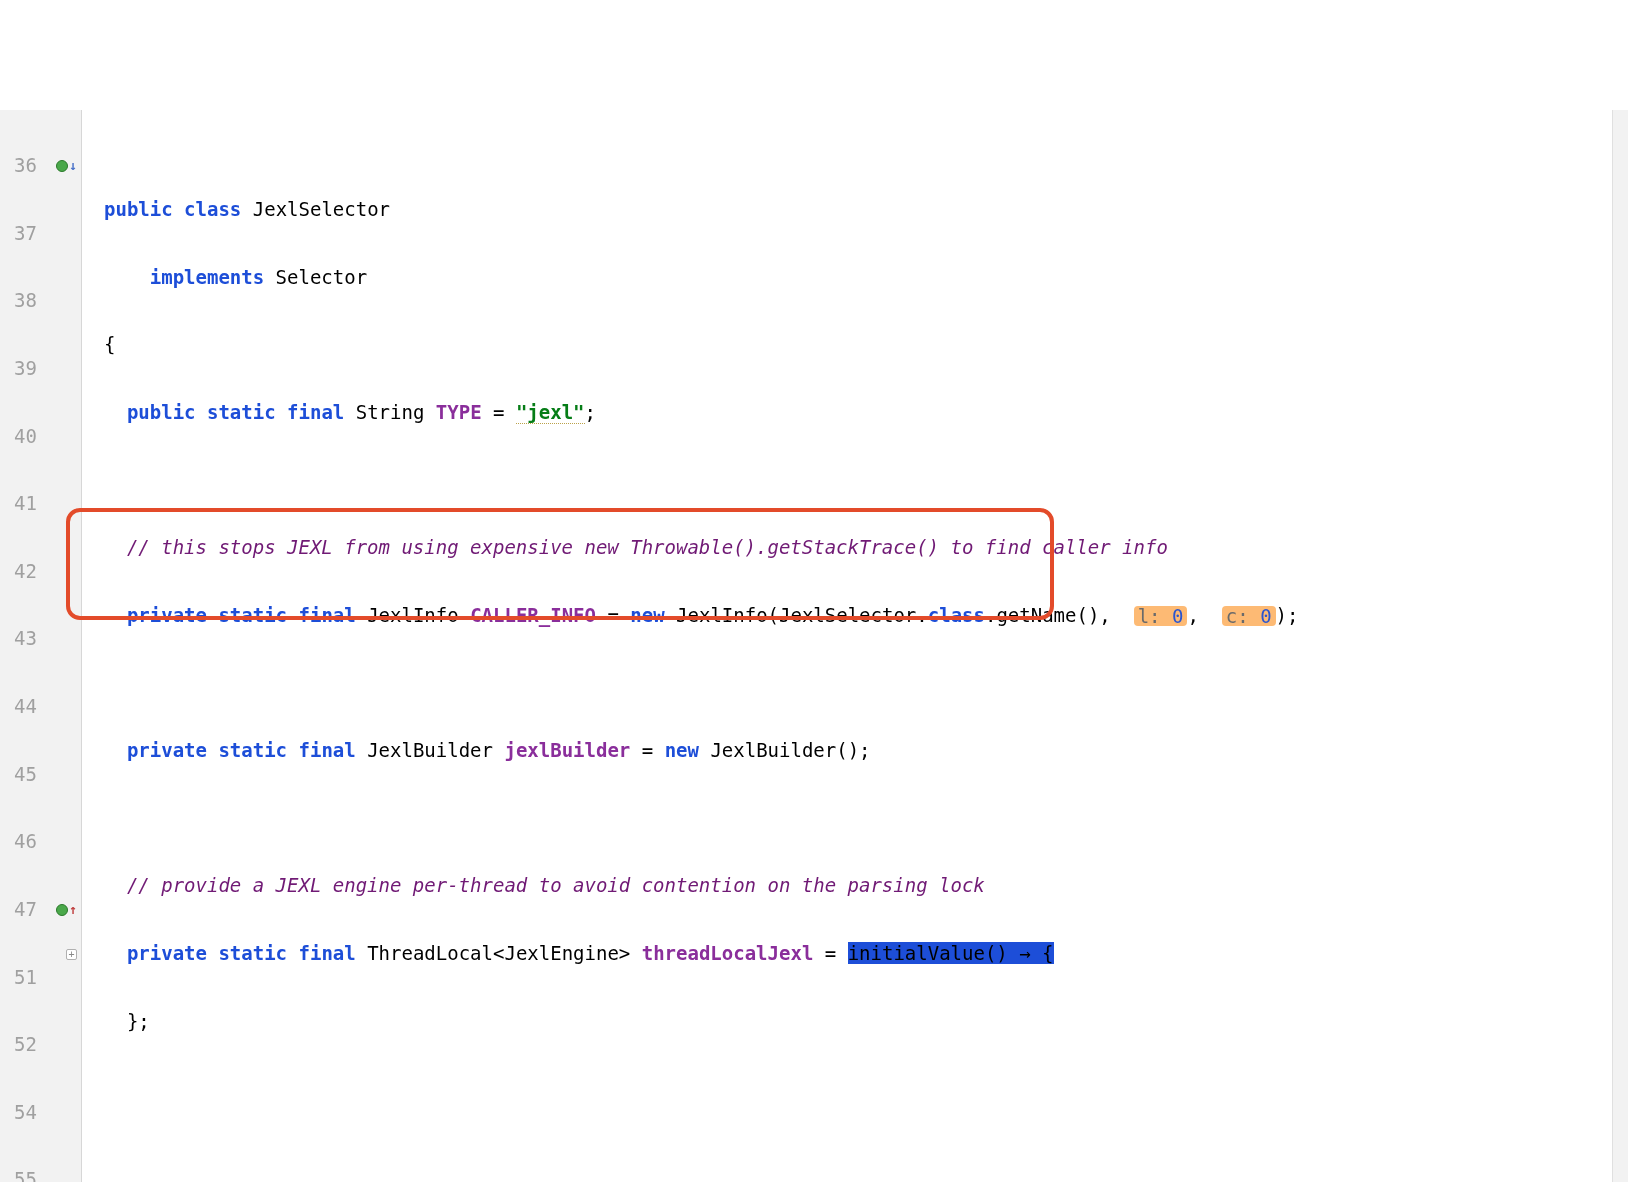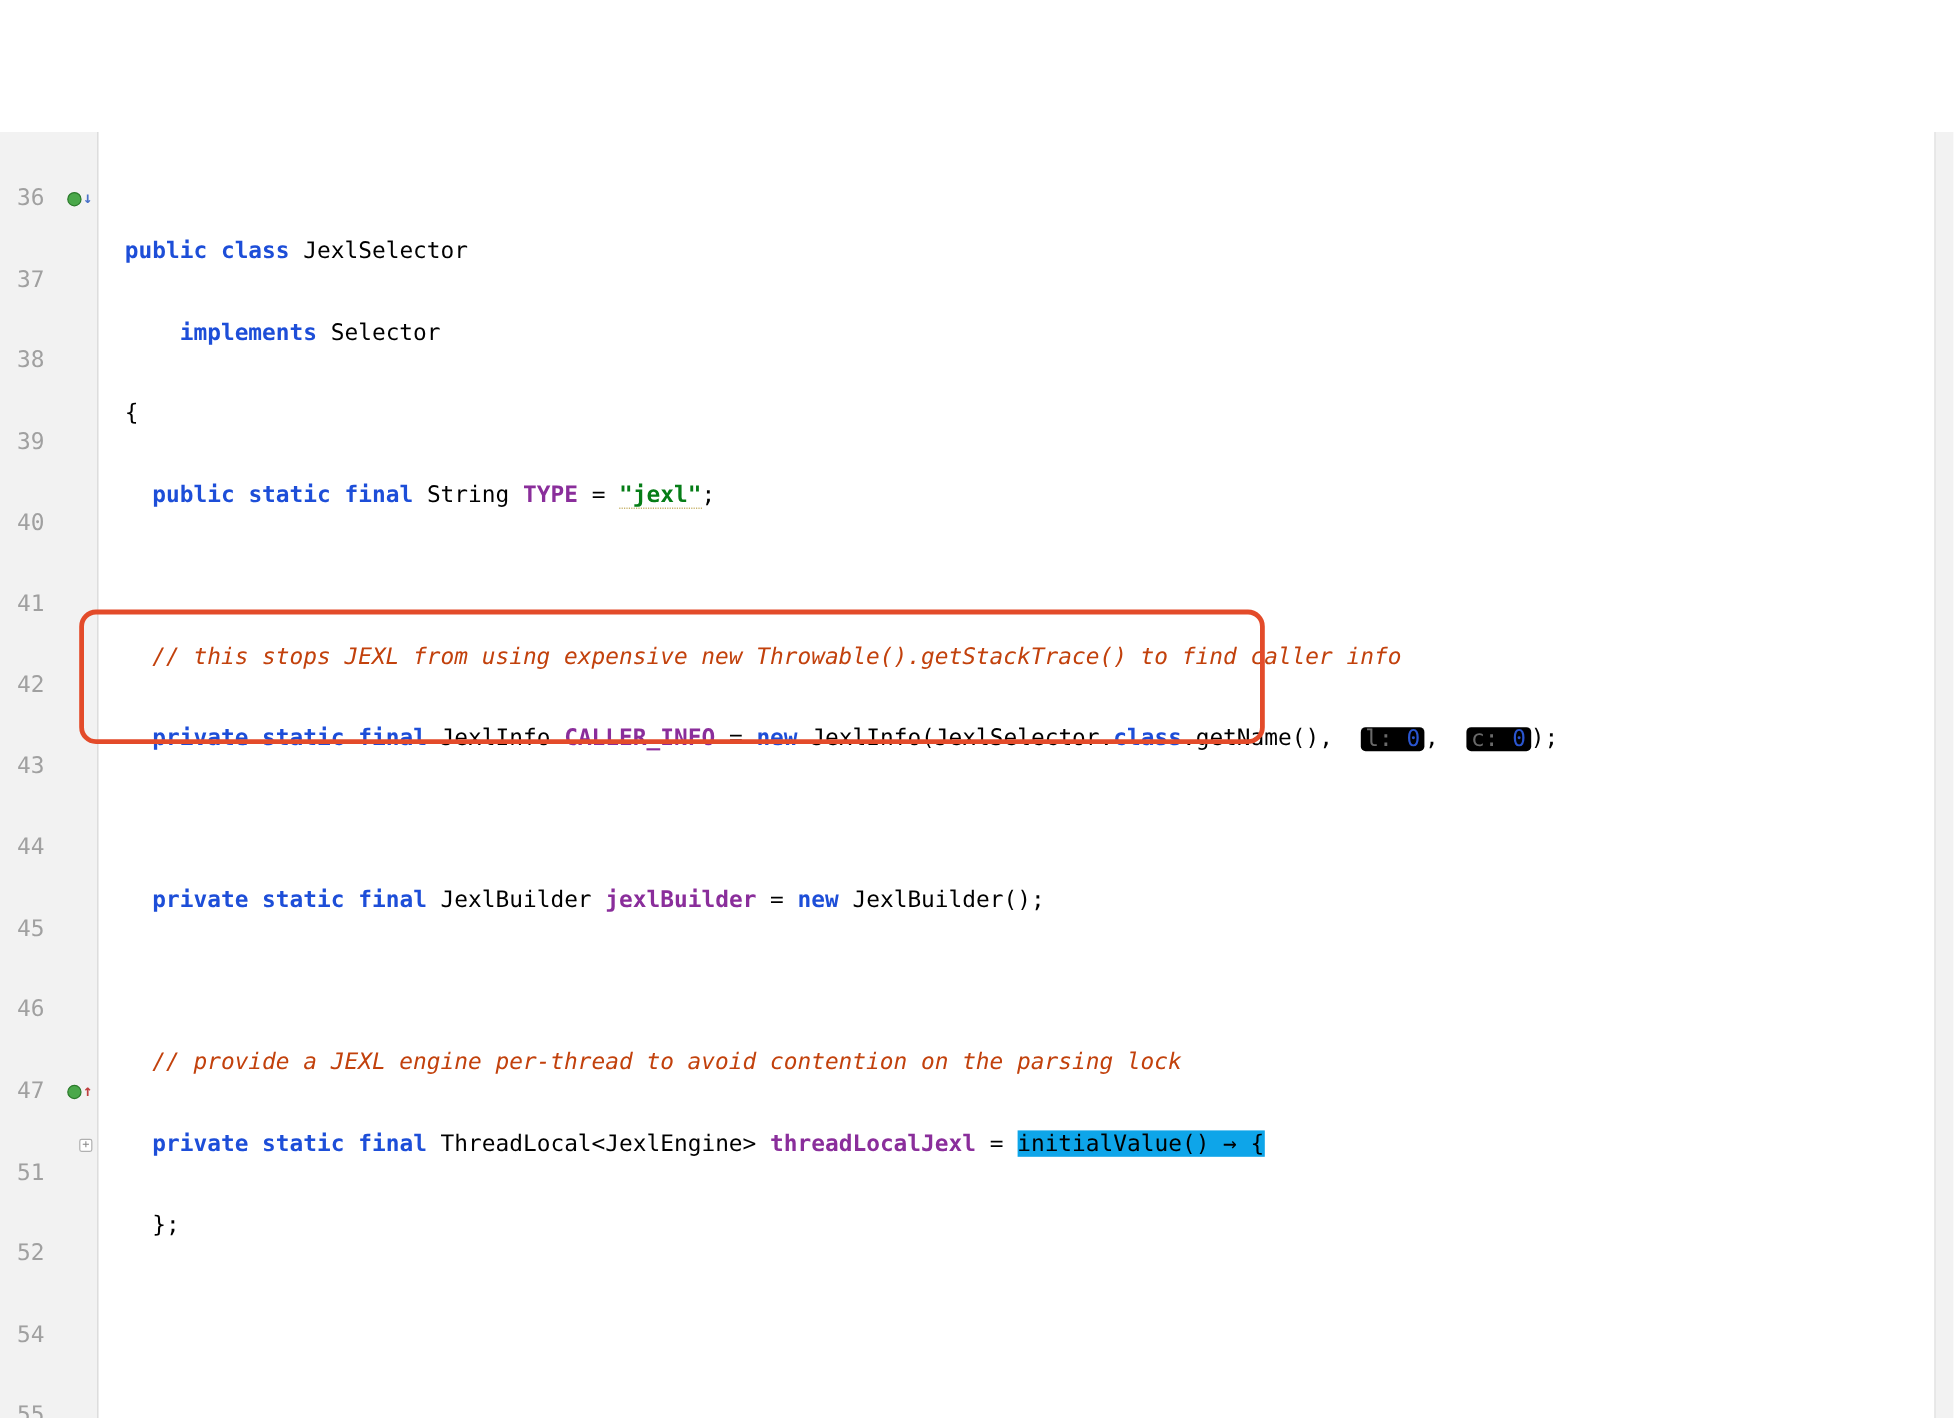--- a/index.html
+++ b/index.html
@@ -39,24 +39,24 @@
   .code {
     flex: 1;
     padding-left: 22px;
     position: relative;
   }
   .code-row {
     height: 23.64px;
     line-height: 23.64px;
   }
   .kw   { color: #1d4ed8; font-weight: bold; }
-  .cm   { color: #c2410c; font-style: italic; }
+  .cm   { color: #701a75; font-style: italic; }
   .str  { color: #067d17; font-weight: bold; }
   .fldb { color: #8a2e9b; font-weight: bold; }
-  .hint { background: #000000; color:#6a6a6a; border-radius:4px; padding:0 4px; font-style: normal; display:inline-block; height:20px; line-height:20px; vertical-align:middle;}
+  .hint { background: #fdba74; color:#6a6a6a; border-radius:4px; padding:0 4px; font-style: normal; display:inline-block; height:20px; line-height:20px; vertical-align:middle;}
   .num  { color: #2a55cf; }
   .icn { display:inline-block; vertical-align:middle; }
   .override-green { width:12px;height:12px;border-radius:50%;background:#4aa84a;border:1px solid #2b7a2b; position:relative;}
   .up-arrow { color:#c04040; font-size:13px; font-weight:bold;}
   .down-arrow { color:#4a72c9; font-size:13px; font-weight:bold;}
   .fold { color:#b0b0b0; font-size:13px; position:absolute; left:-16px;}
   .highlight-box {
     position: absolute;
     border: 4px solid #e34b2a;
     border-radius: 14px;
@@ -129,21 +129,21 @@
     <div class="code-row">    <span class="kw">implements</span> <span>Selector</span></div>
     <div class="code-row"><span>{</span></div>
     <div class="code-row">  <span class="kw">public</span> <span class="kw">static</span> <span class="kw">final</span> <span>String</span> <span class="fldb">TYPE</span><span> = </span><span class="str warn-u">"jexl"</span><span>;</span></div>
     <div class="code-row"></div>
     <div class="code-row">  <span class="cm">// this stops JEXL from using expensive new Throwable().getStackTrace() to find caller info</span></div>
     <div class="code-row">  <span class="kw">private</span> <span class="kw">static</span> <span class="kw">final</span> <span>JexlInfo</span> <span class="fldb">CALLER_INFO</span><span> = </span><span class="kw">new</span><span> JexlInfo(JexlSelector.</span><span class="kw">class</span><span>.getName(),  </span><span class="hint"><span>l:</span> <span class="num">0</span></span><span>,  </span><span class="hint"><span>c:</span> <span class="num">0</span></span><span>);</span></div>
     <div class="code-row"></div>
     <div class="code-row">  <span class="kw">private</span> <span class="kw">static</span> <span class="kw">final</span> <span>JexlBuilder</span> <span class="fldb">jexlBuilder</span><span> = </span><span class="kw">new</span><span> JexlBuilder();</span></div>
     <div class="code-row"></div>
     <div class="code-row">  <span class="cm">// provide a JEXL engine per-thread to avoid contention on the parsing lock</span></div>
-    <div class="code-row"><span class="fold"><span class="fold-plus">+</span></span>  <span class="kw">private</span> <span class="kw">static</span> <span class="kw">final</span> <span>ThreadLocal&lt;JexlEngine&gt;</span> <span class="fldb">threadLocalJexl</span><span> = </span><span style="background:#0ea5e9;">initialValue() → {</span></div>
+    <div class="code-row"><span class="fold"><span class="fold-plus">+</span></span>  <span class="kw">private</span> <span class="kw">static</span> <span class="kw">final</span> <span>ThreadLocal&lt;JexlEngine&gt;</span> <span class="fldb">threadLocalJexl</span><span> = </span><span style="background:#1d4ed8;">initialValue() → {</span></div>
     <div class="code-row">  <span>};</span></div>
     <div class="code-row"></div>
     
     
     
     
     
     
     
     

